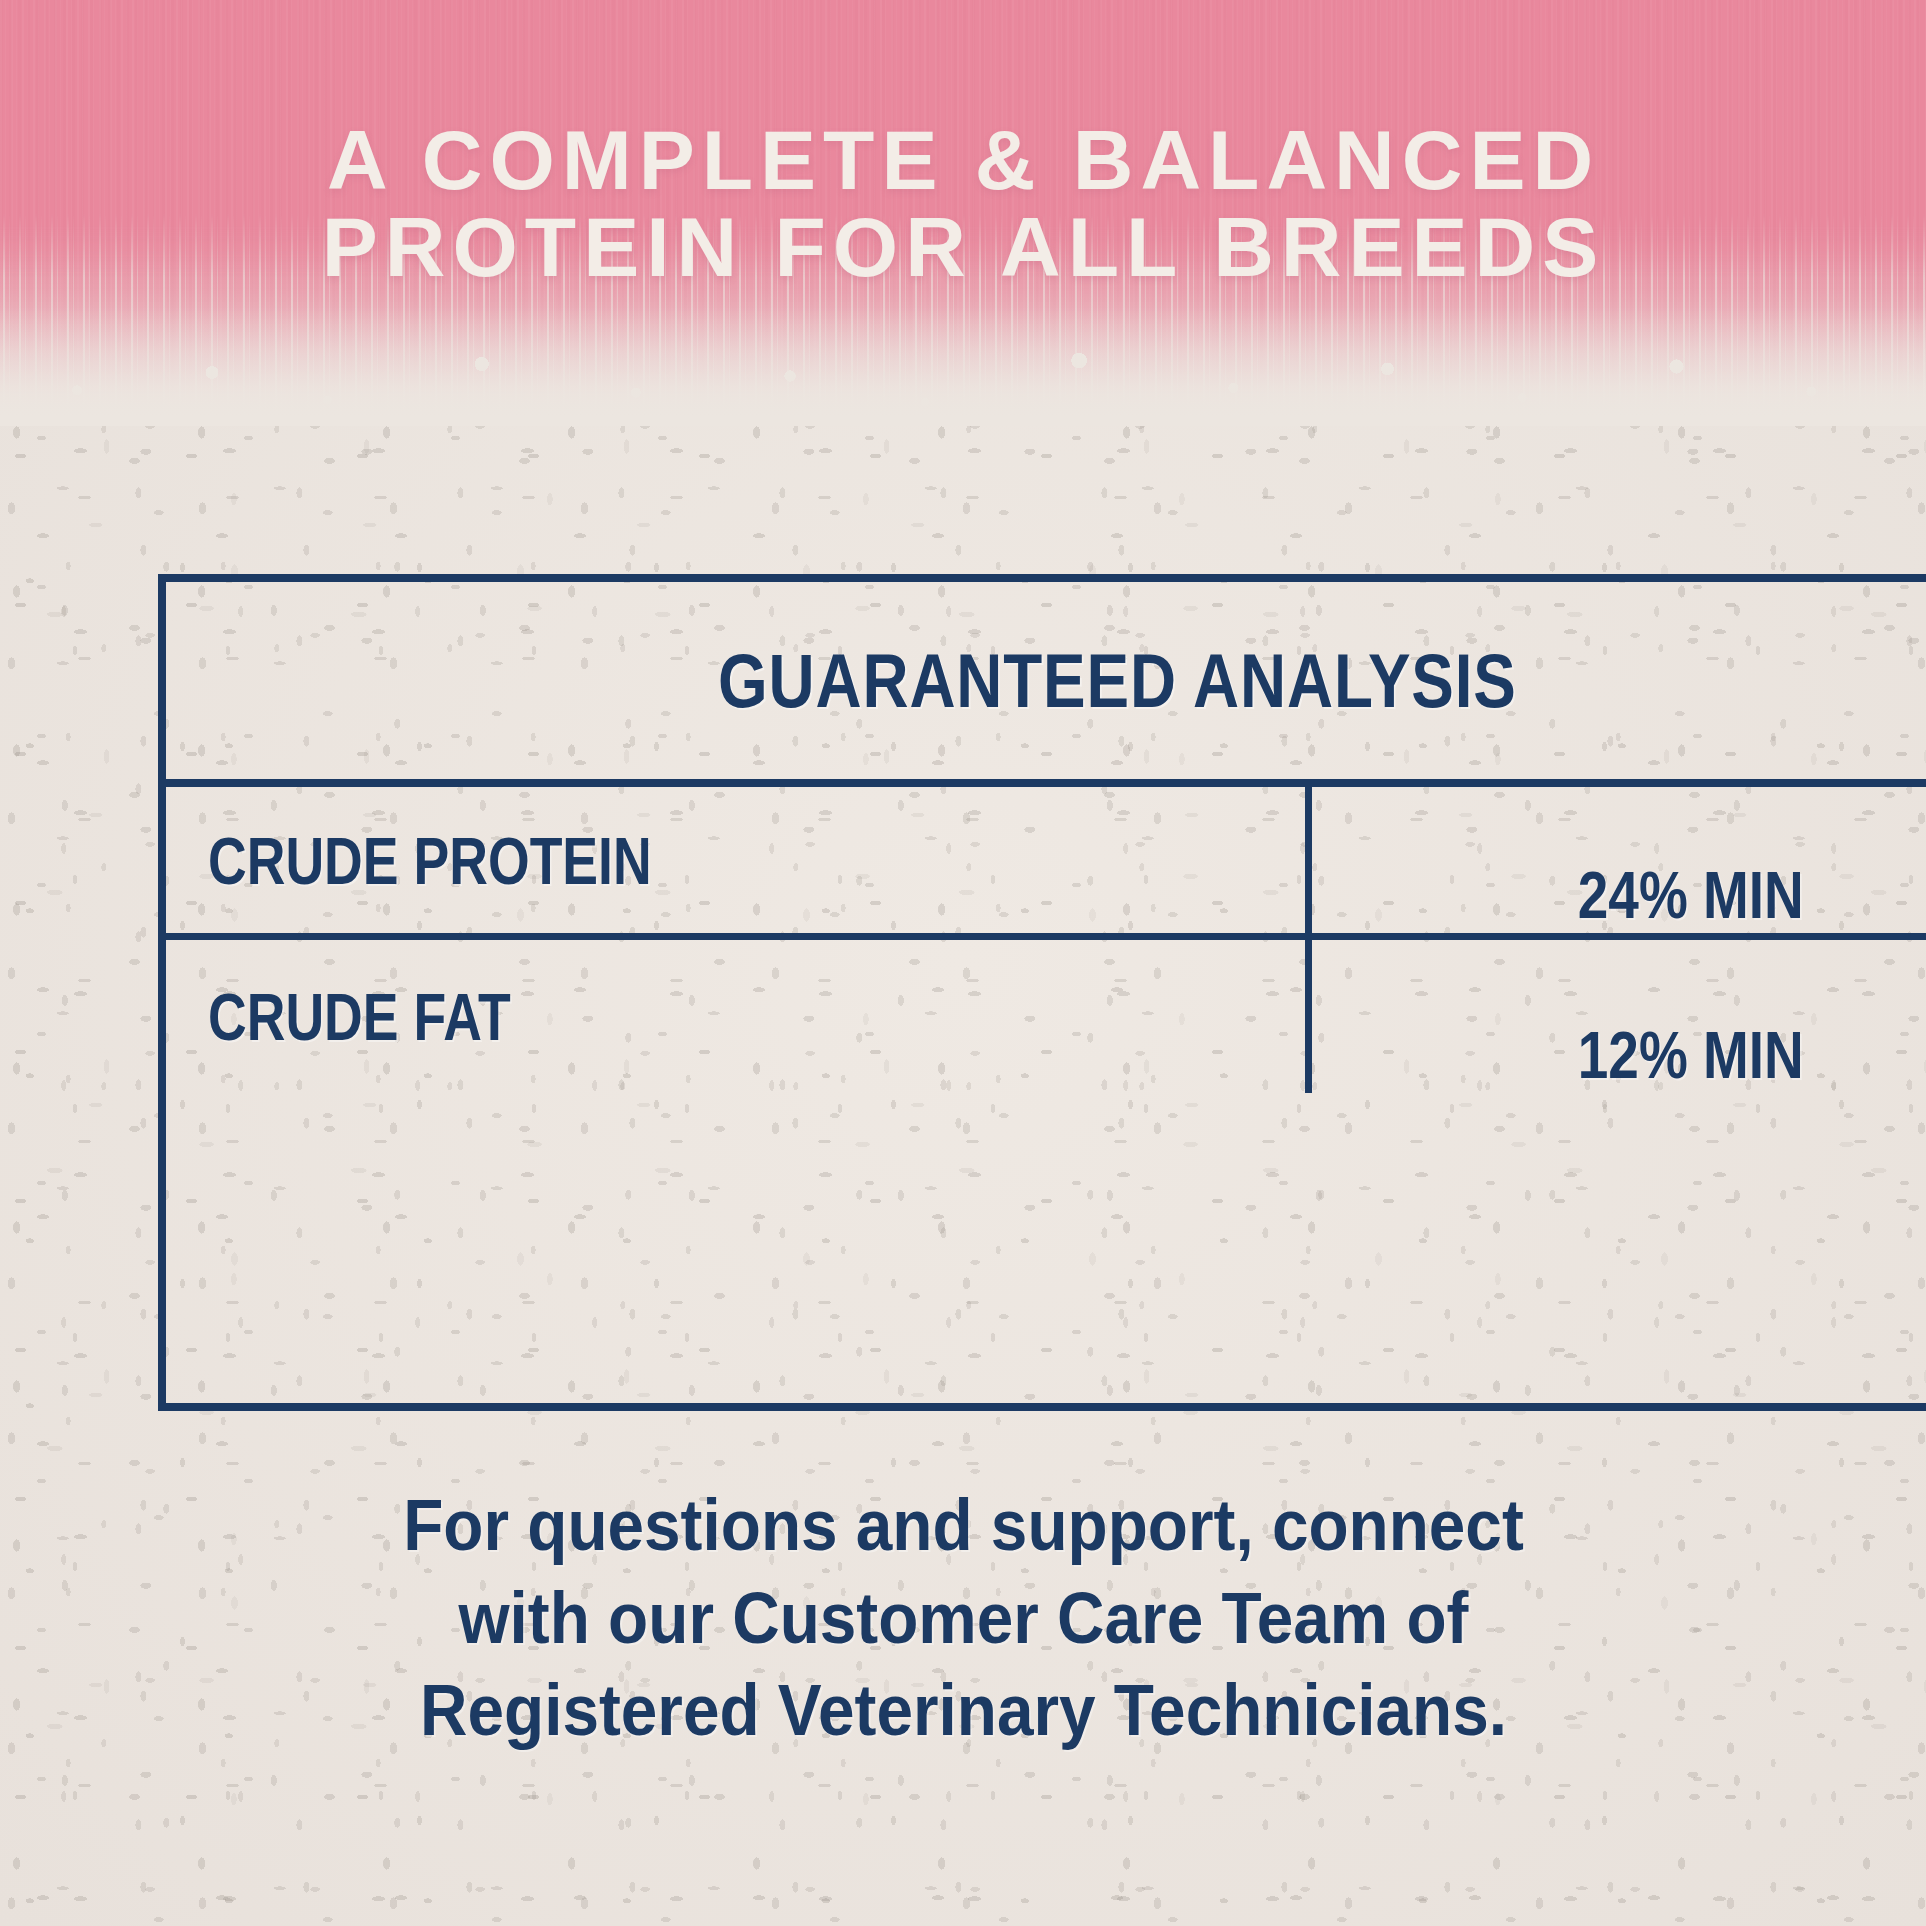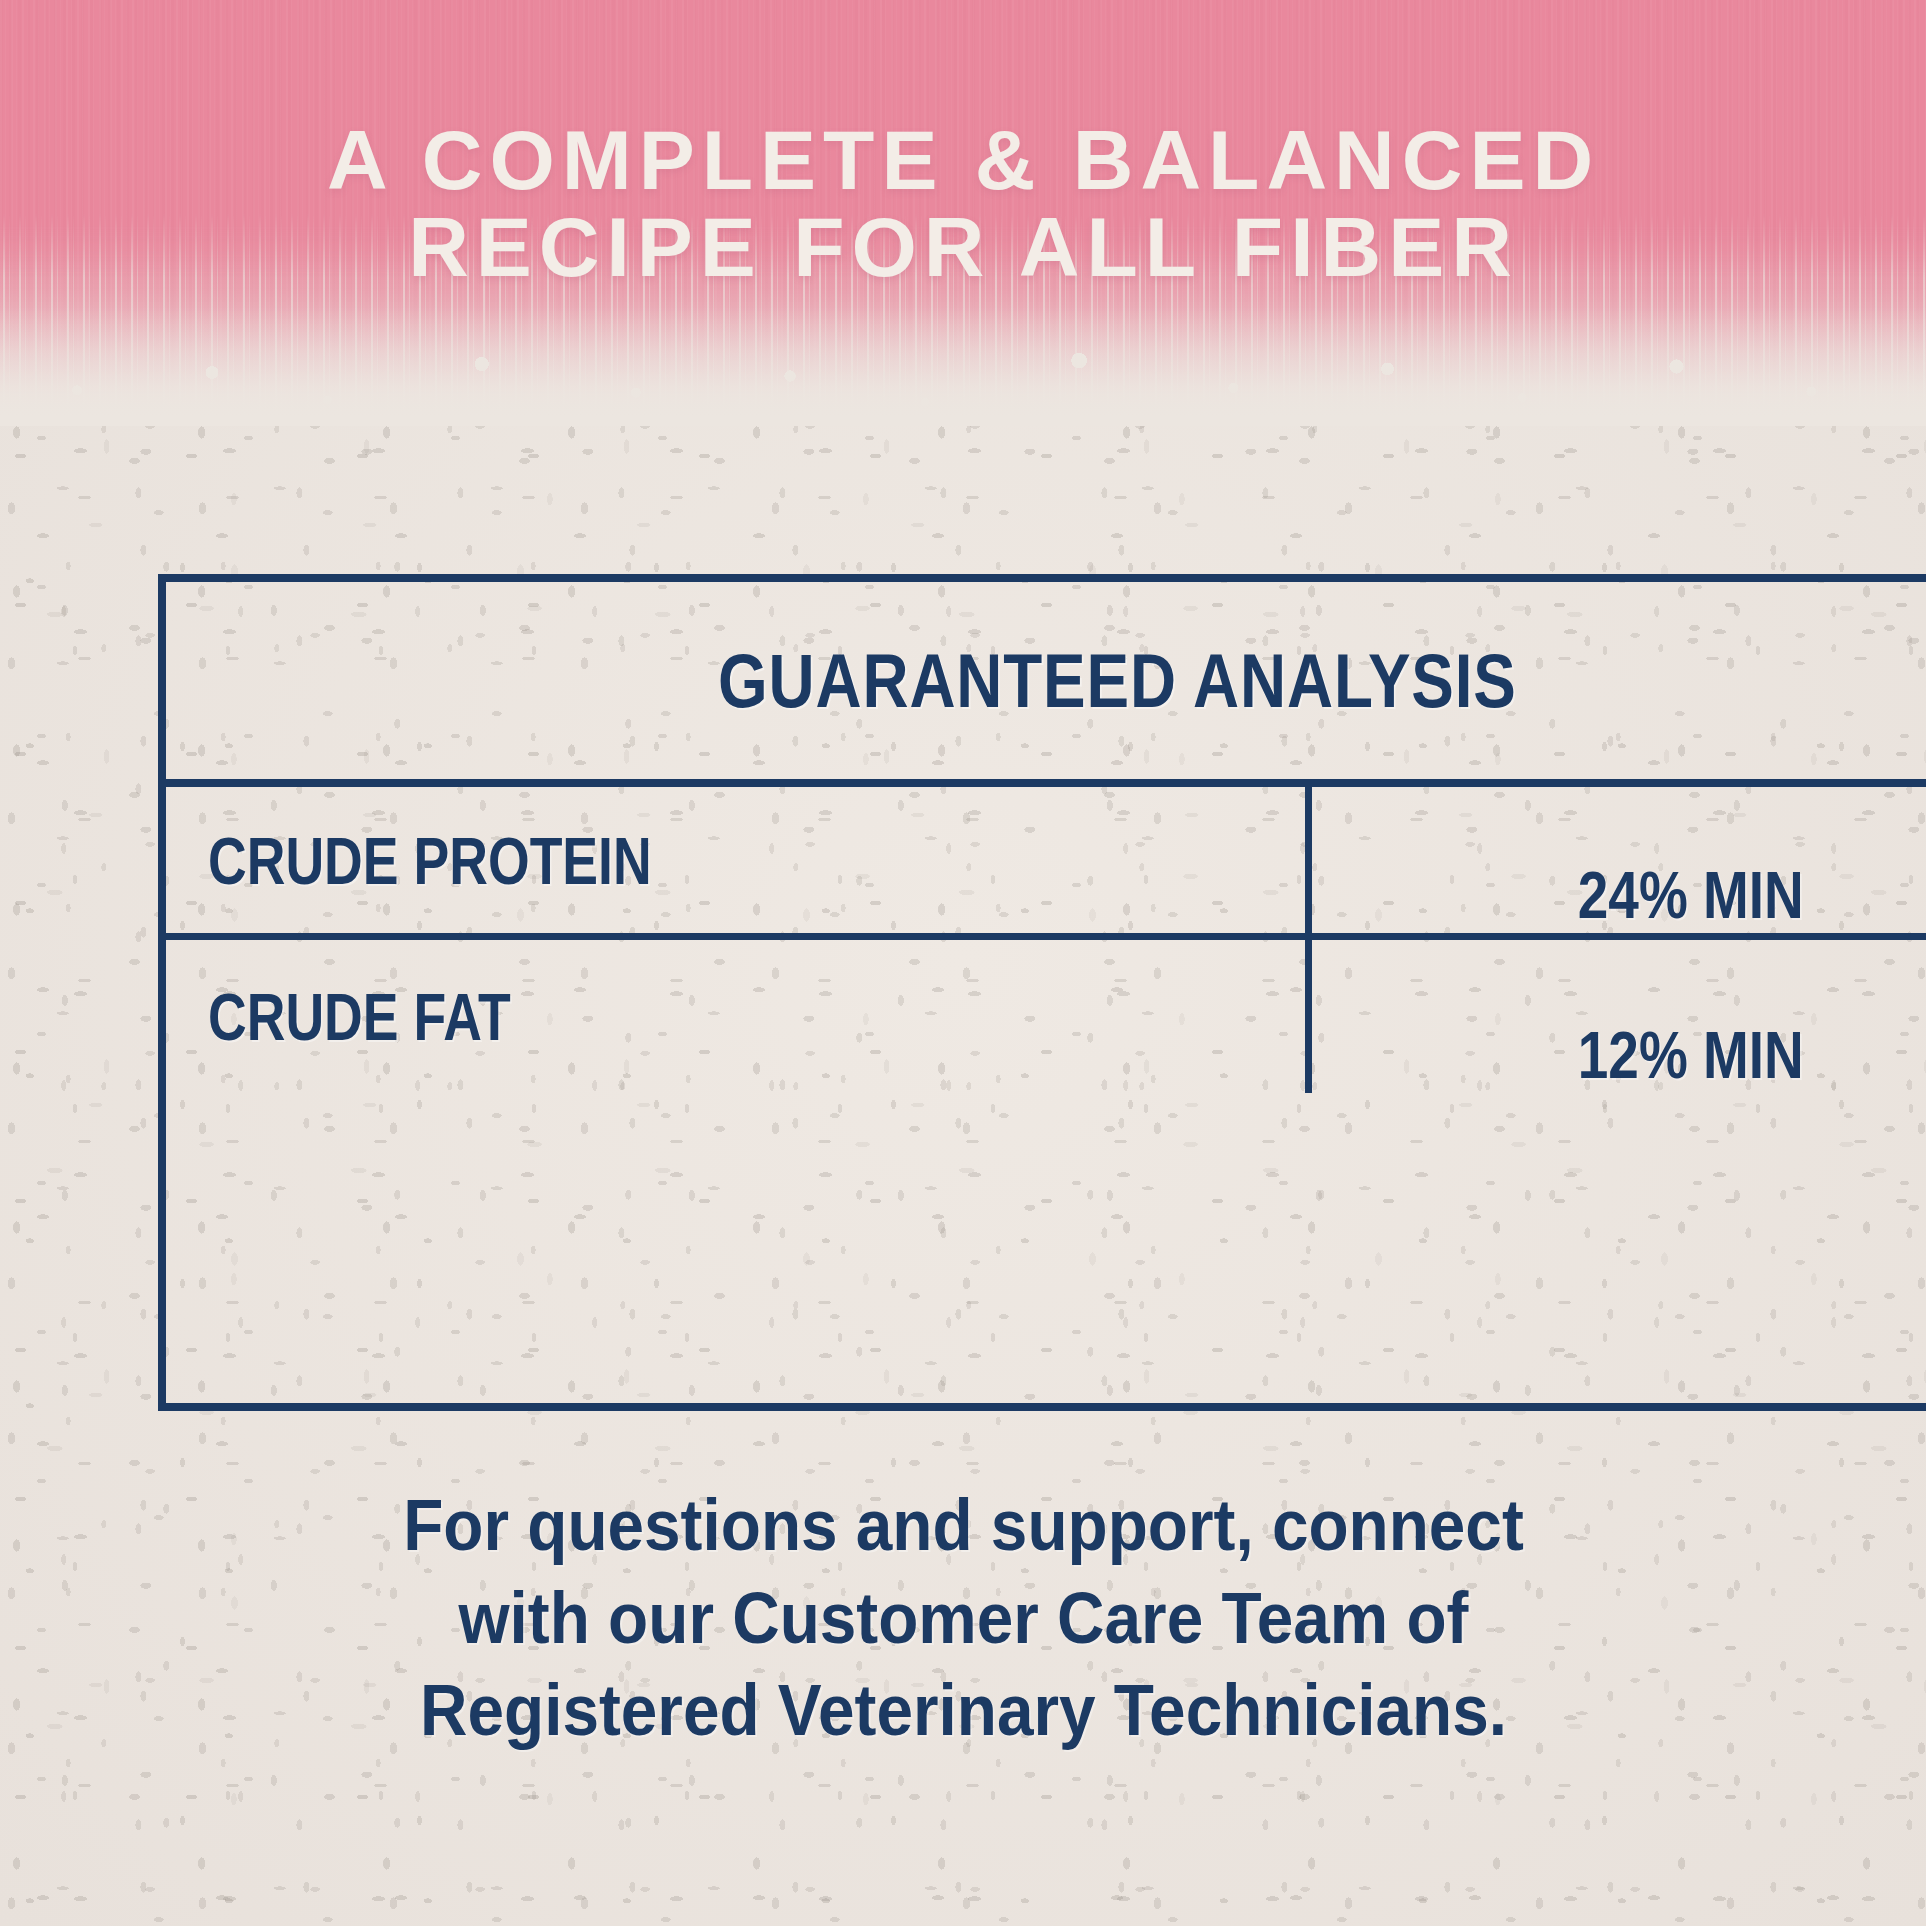--- a/index.html
+++ b/index.html
@@ -212,21 +212,21 @@
   <div class="paper2"></div>
 
   <div class="pink-band">
     <div class="pink-tex"></div>
     <div class="pink-fade"></div>
     <div class="pink-crumb"></div>
   </div>
 
   <div class="headline">
     <div>A COMPLETE &amp; BALANCED</div>
-    <div>RECIPE FOR ALL FIBER</div>
+    <div>PROTEIN FOR ALL BREEDS</div>
   </div>
 
   <div class="ga-table">
 
     <div class="ga-head">
       <div class="ga-head-text">GUARANTEED ANALYSIS</div>
     </div>
 
     <div class="ga-row">
       <div class="ga-label">

